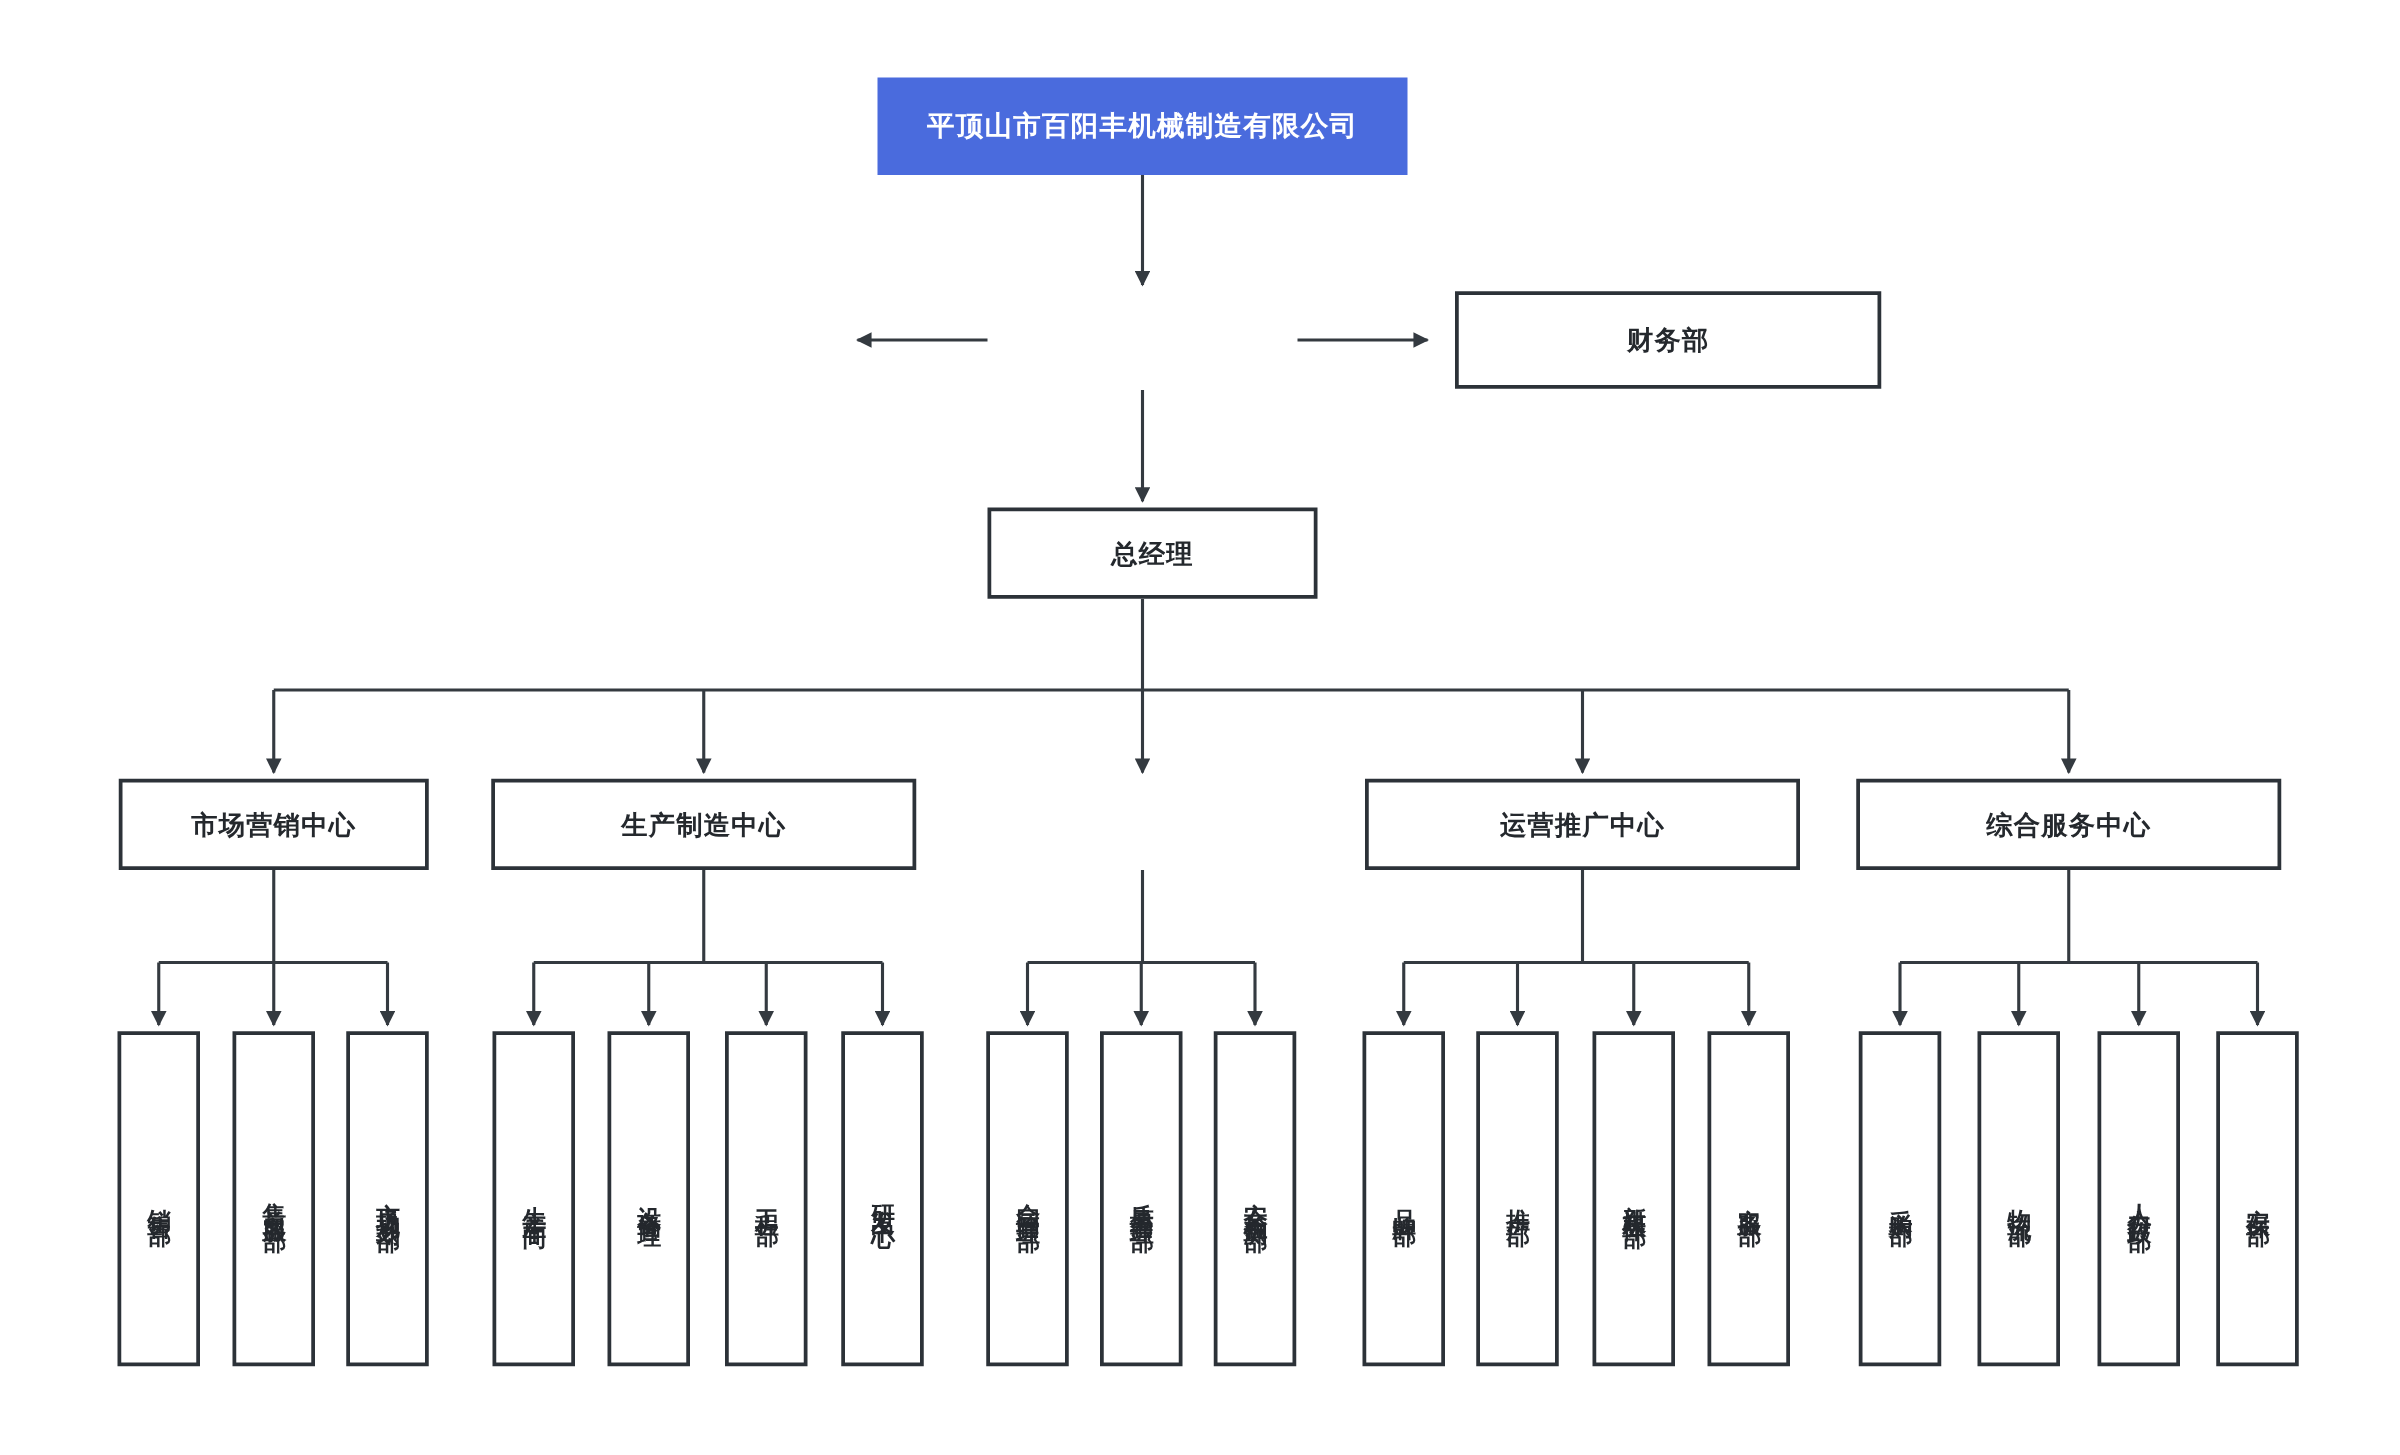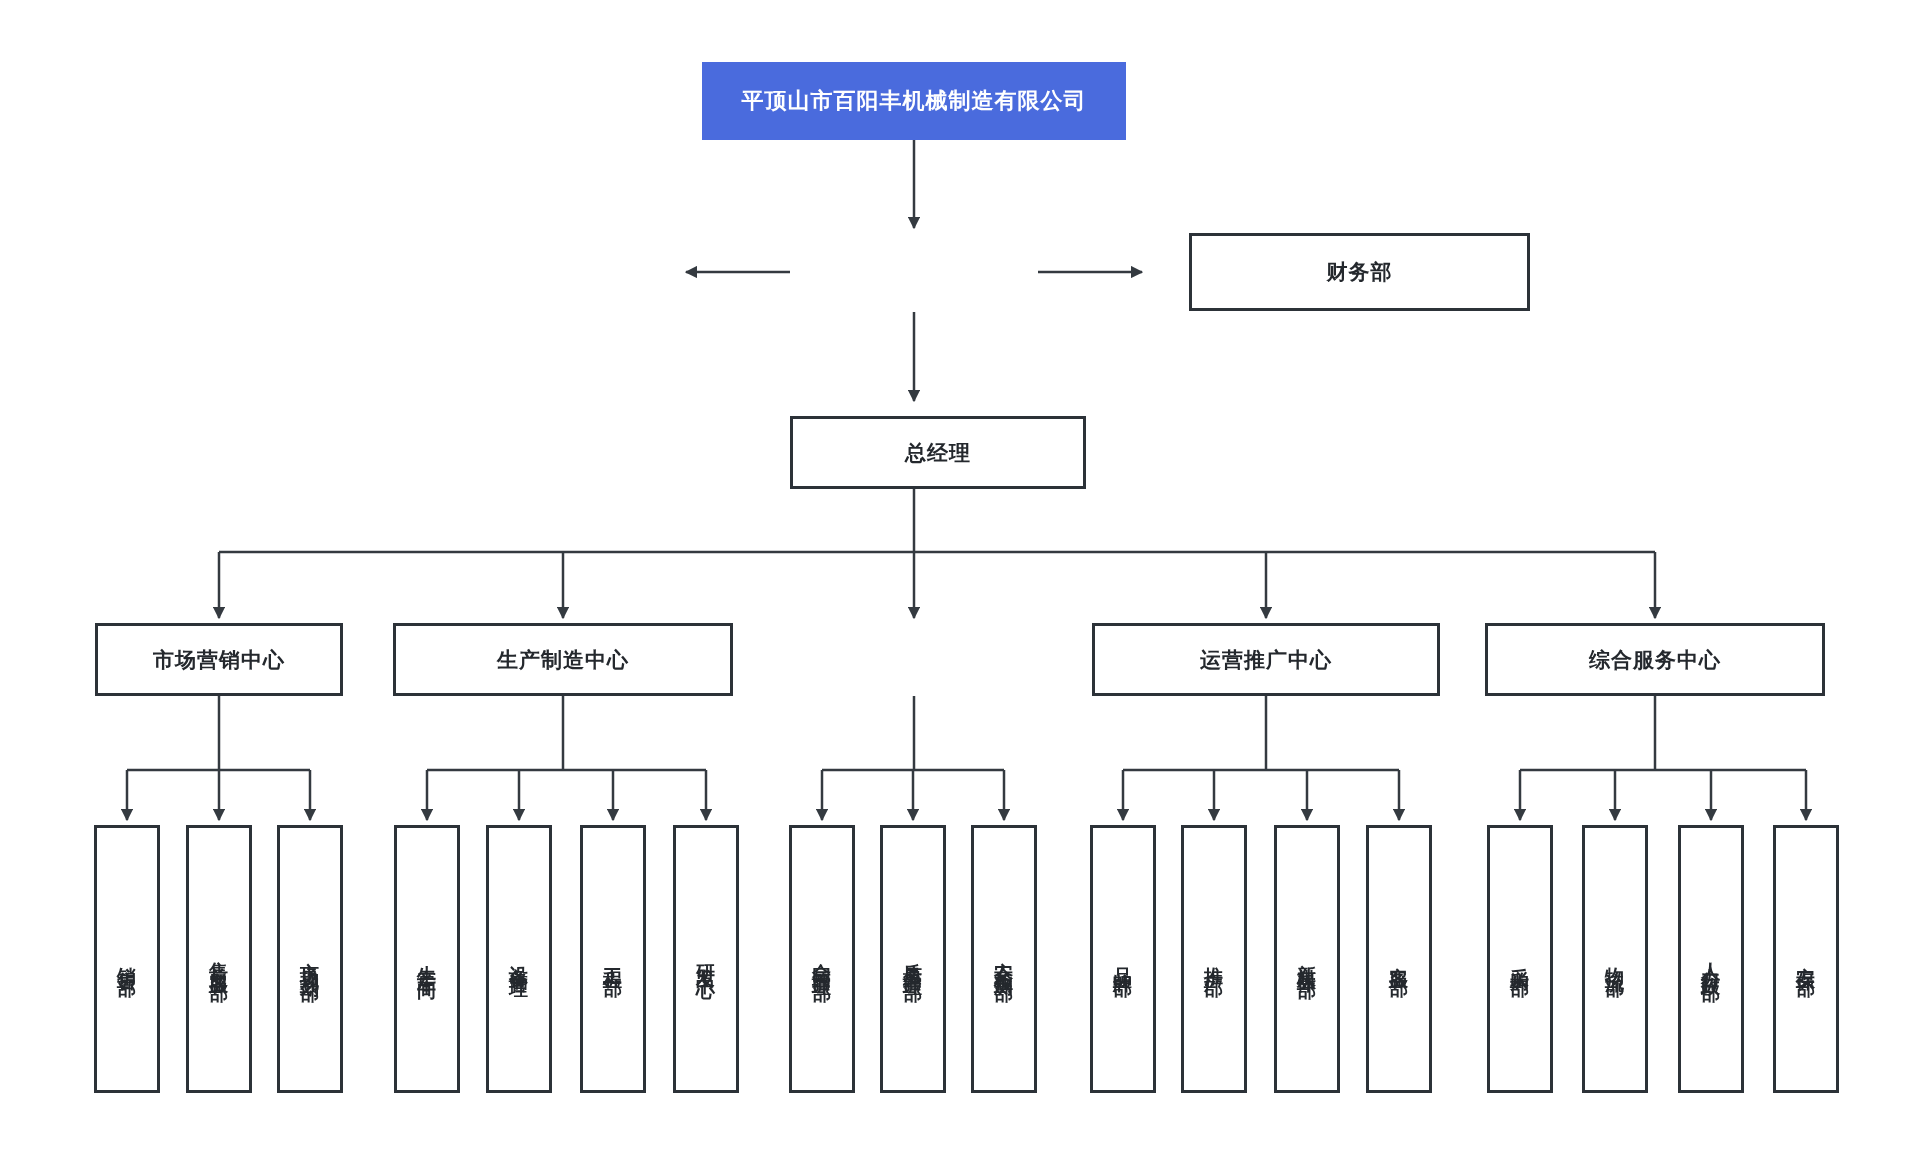--- a/index.html
+++ b/index.html
@@ -95,25 +95,25 @@
       <path d="M1615,770 V820" marker-end="url(#arrow)"></path>
       <path d="M1711,770 V820" marker-end="url(#arrow)"></path>
       <path d="M1806,770 V820" marker-end="url(#arrow)"></path>
     </g>
   </svg>
 
   <div class="node root" style="left:702px;top:62px;width:424px;height:78px">
     <span>平顶山市百阳丰机械制造有限公司</span>
   </div>
 
-  <div class="node" style="left:1189px;top:233px;width:341px;height:78px">
+  <div class="node" style="left:1164px;top:233px;width:341px;height:78px">
     <span>财务部</span>
   </div>
 
-  <div class="node" style="left:790px;top:416px;width:296px;height:73px">
+  <div class="node" style="left:790px;top:406px;width:264px;height:73px">
     <span>总经理</span>
   </div>
 
   <div class="node" style="left:95px;top:623px;width:248px;height:73px">
     <span>市场营销中心</span>
   </div>
   <div class="node" style="left:393px;top:623px;width:340px;height:73px">
     <span>生产制造中心</span>
   </div>
   <div class="node" style="left:1092px;top:623px;width:348px;height:73px">

